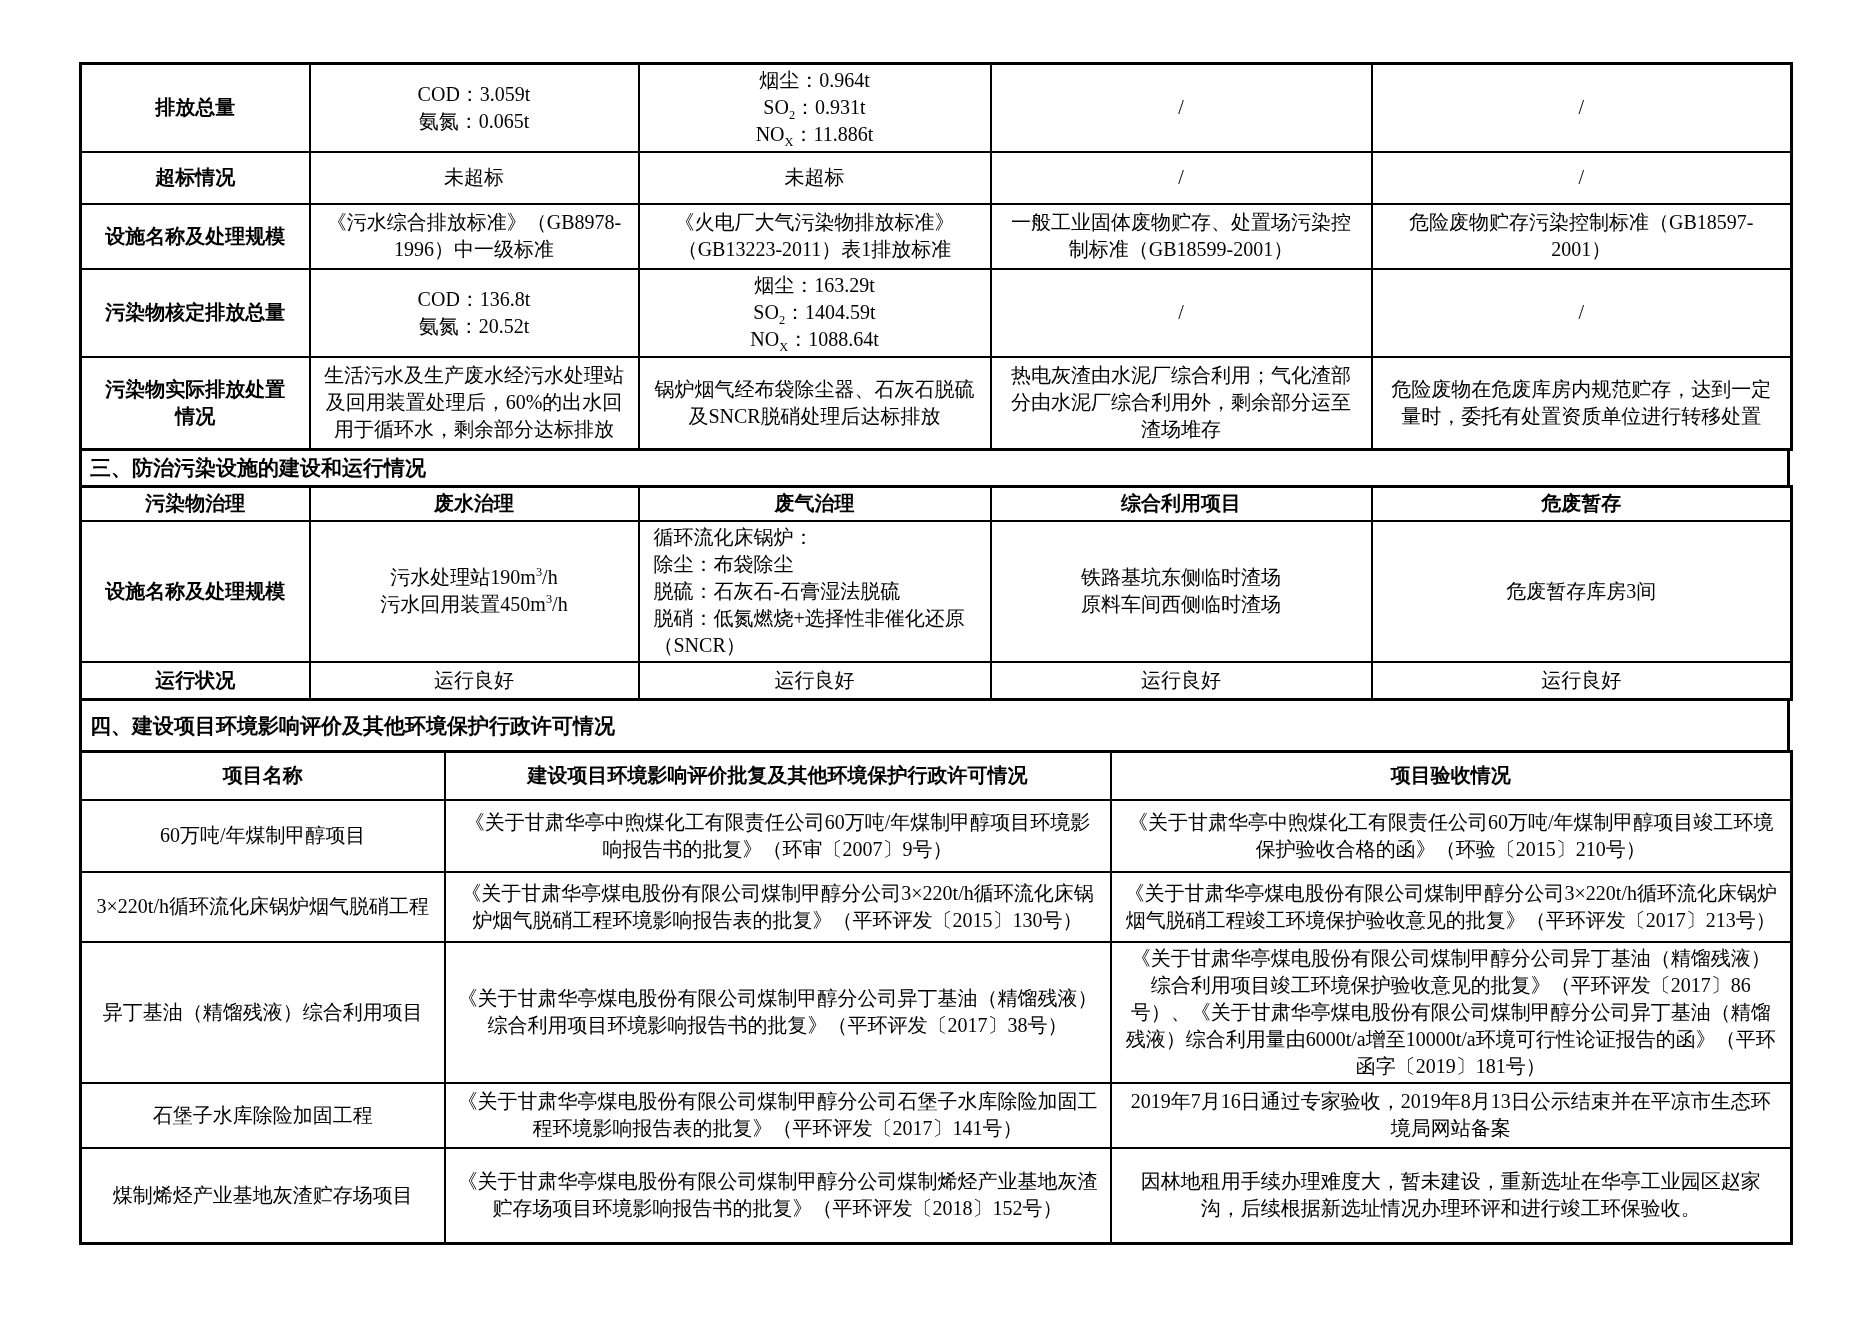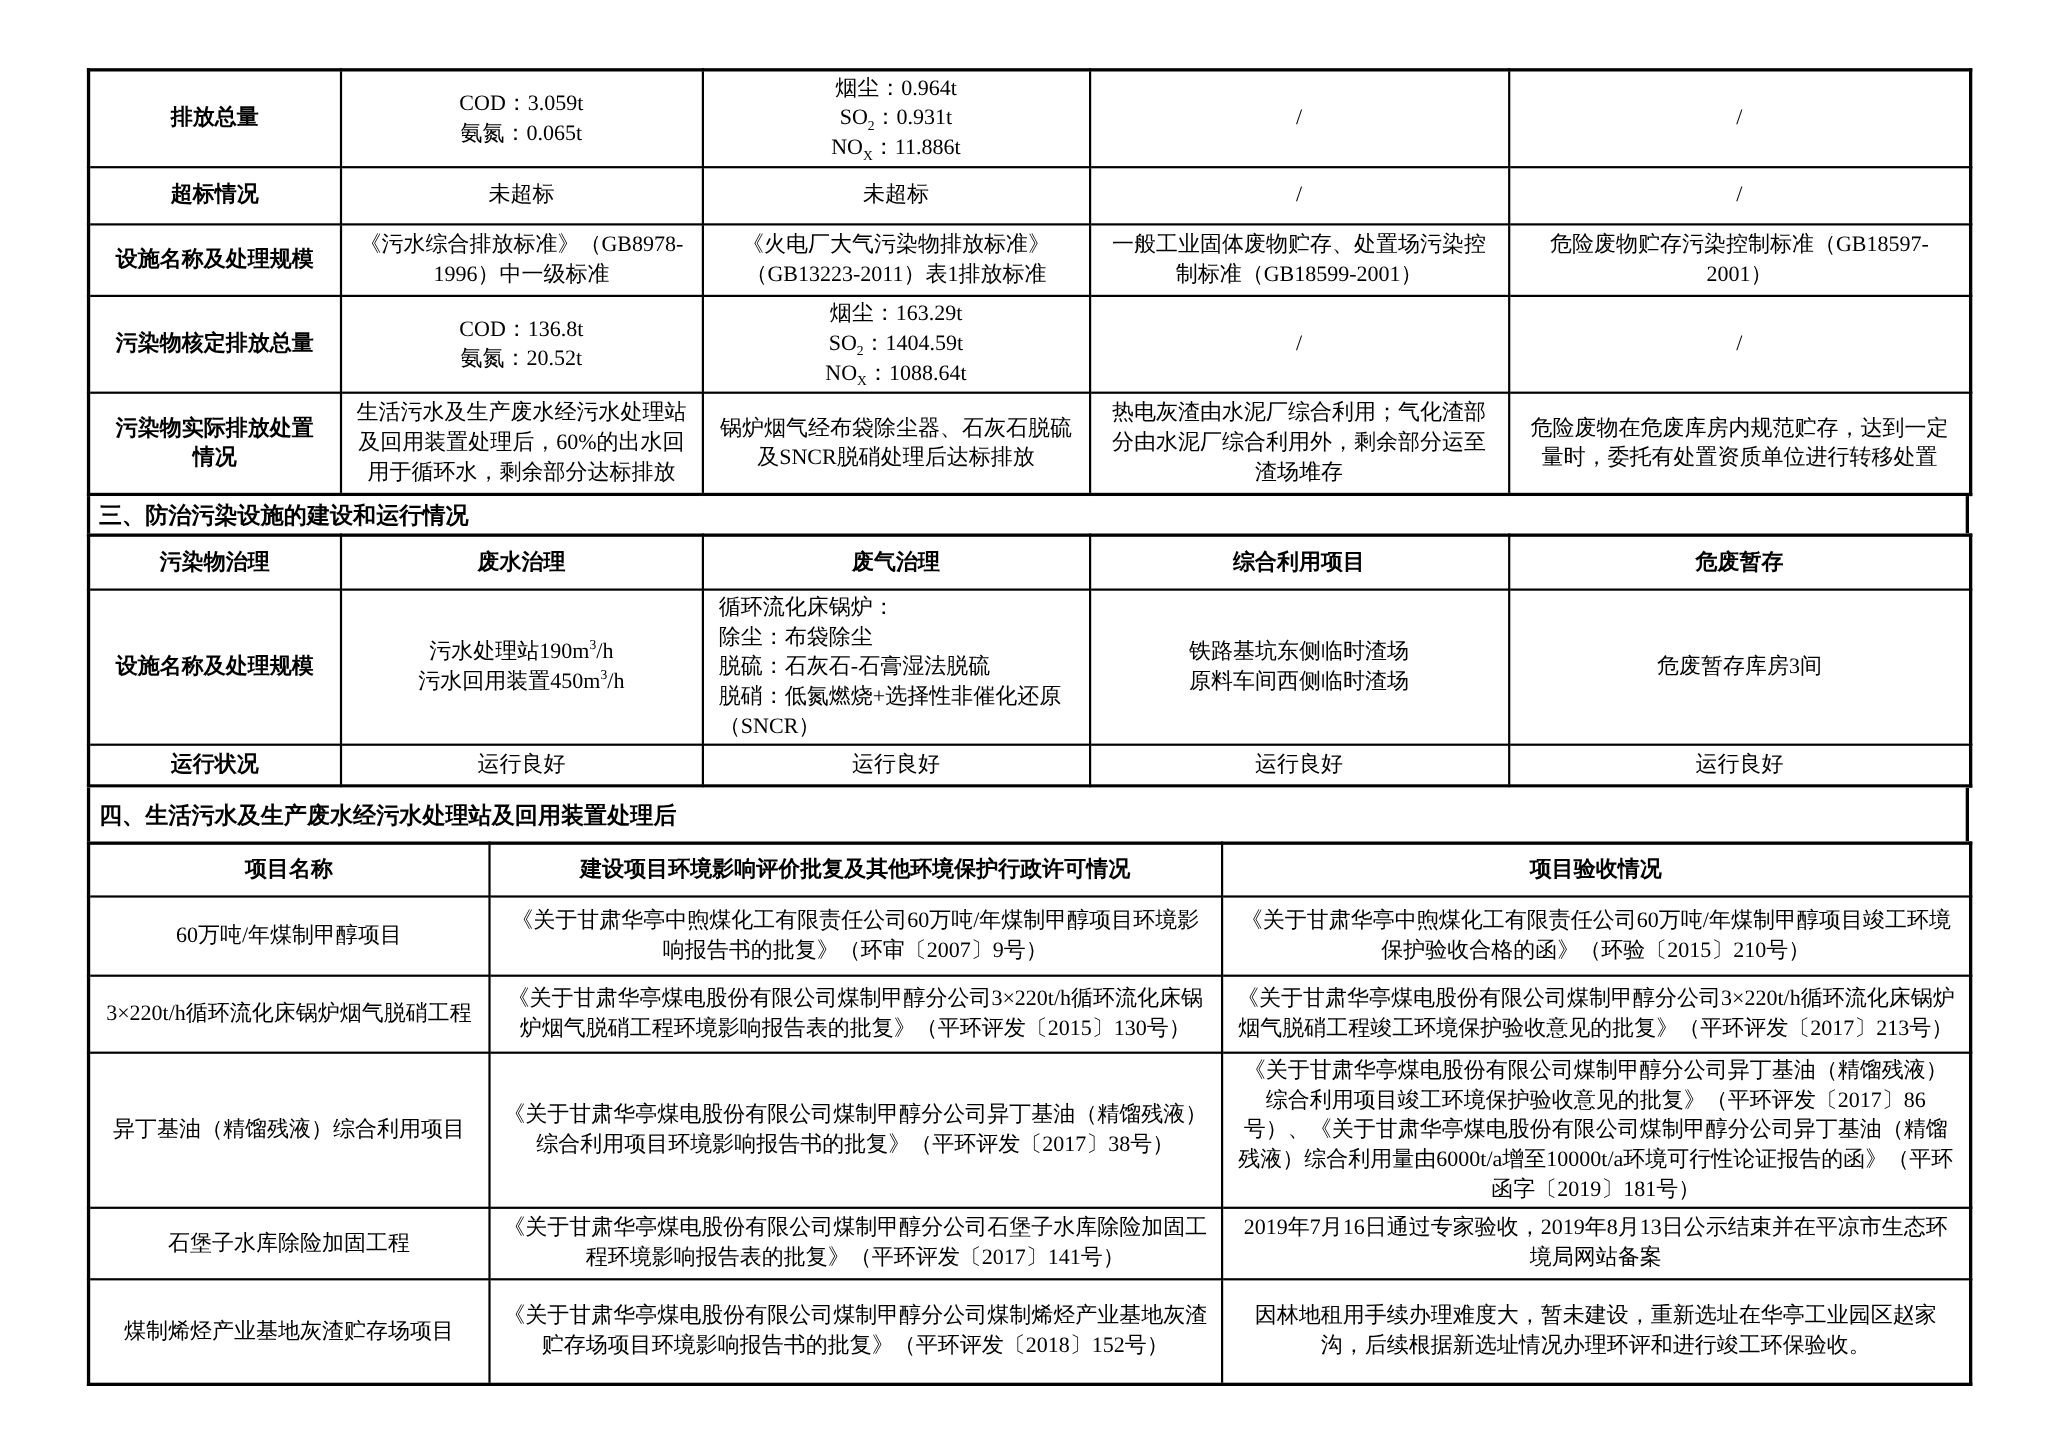--- a/index.html
+++ b/index.html
@@ -89,21 +89,21 @@
 
     <table class="grid">
       <colgroup>
         <col style="width:229px">
           <col style="width:329px">
           <col style="width:352px">
           <col style="width:381px">
           <col style="width:420px">
       </colgroup>
       <tbody>
-        <tr style="height:49px">
+        <tr style="height:34px">
           <th>污染物治理</th>
           <th>废水治理</th>
           <th>废气治理</th>
           <th>综合利用项目</th>
           <th>危废暂存</th>
         </tr>
         <tr style="height:137px">
           <th>设施名称及处理规模</th>
           <td>
               <div class="ln">污水处理站190m<sup>3</sup>/h</div>
@@ -125,21 +125,21 @@
         <tr style="height:38px">
           <th>运行状况</th>
           <td>运行良好</td>
           <td>运行良好</td>
           <td>运行良好</td>
           <td>运行良好</td>
         </tr>
       </tbody>
     </table>
 
-    <div class="band" style="height:49px">四、生活污水及生产废水经污水处理站及回用装置处理后</div>
+    <div class="band" style="height:49px">四、建设项目环境影响评价及其他环境保护行政许可情况</div>
 
     <table class="grid">
       <colgroup>
         <col style="width:364px">
           <col style="width:666px">
           <col style="width:681px">
       </colgroup>
       <tbody>
         <tr style="height:48px">
           <th>项目名称</th>

